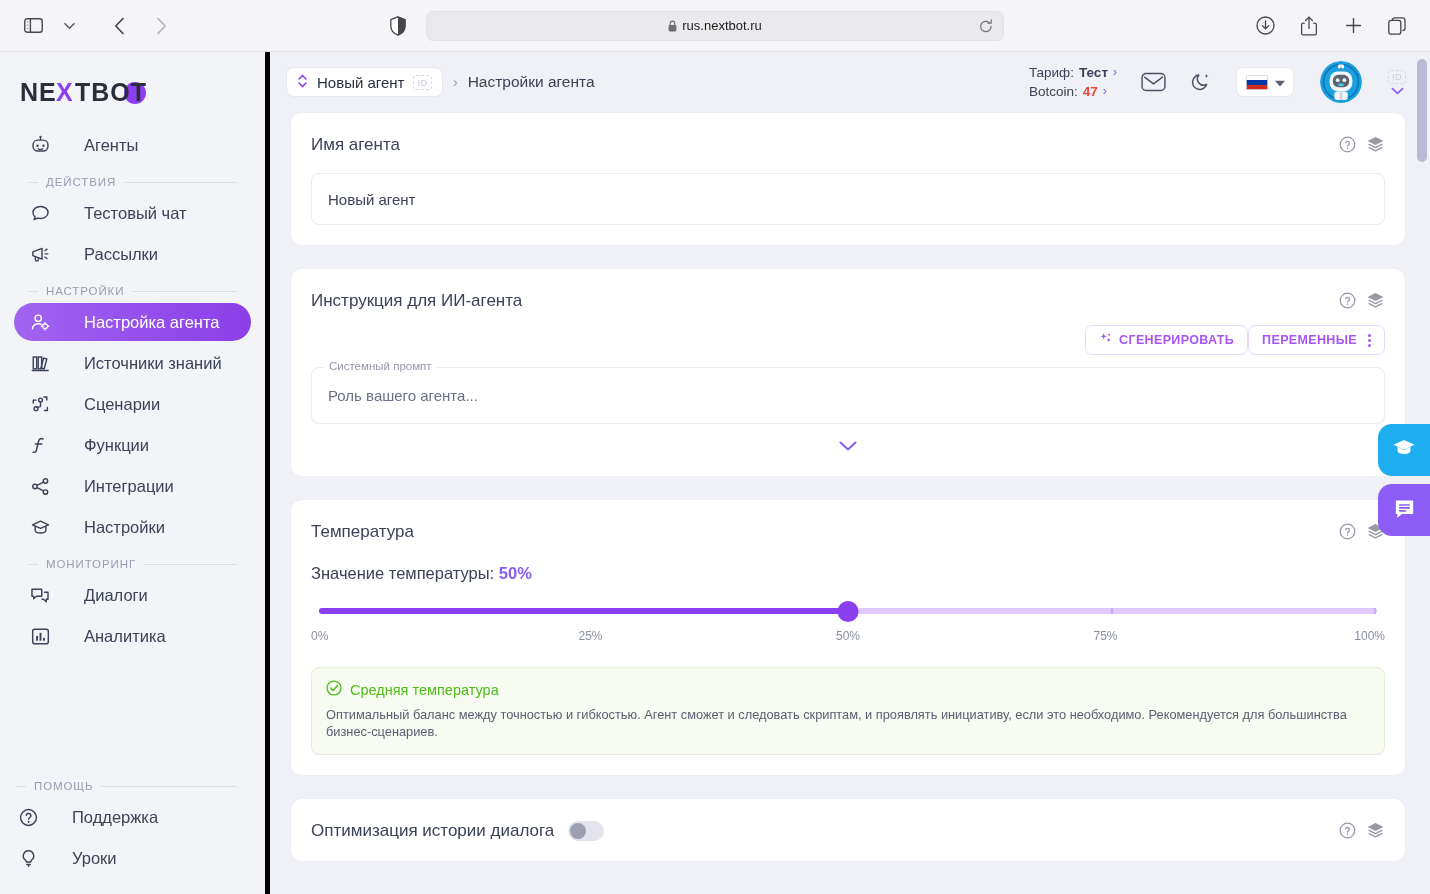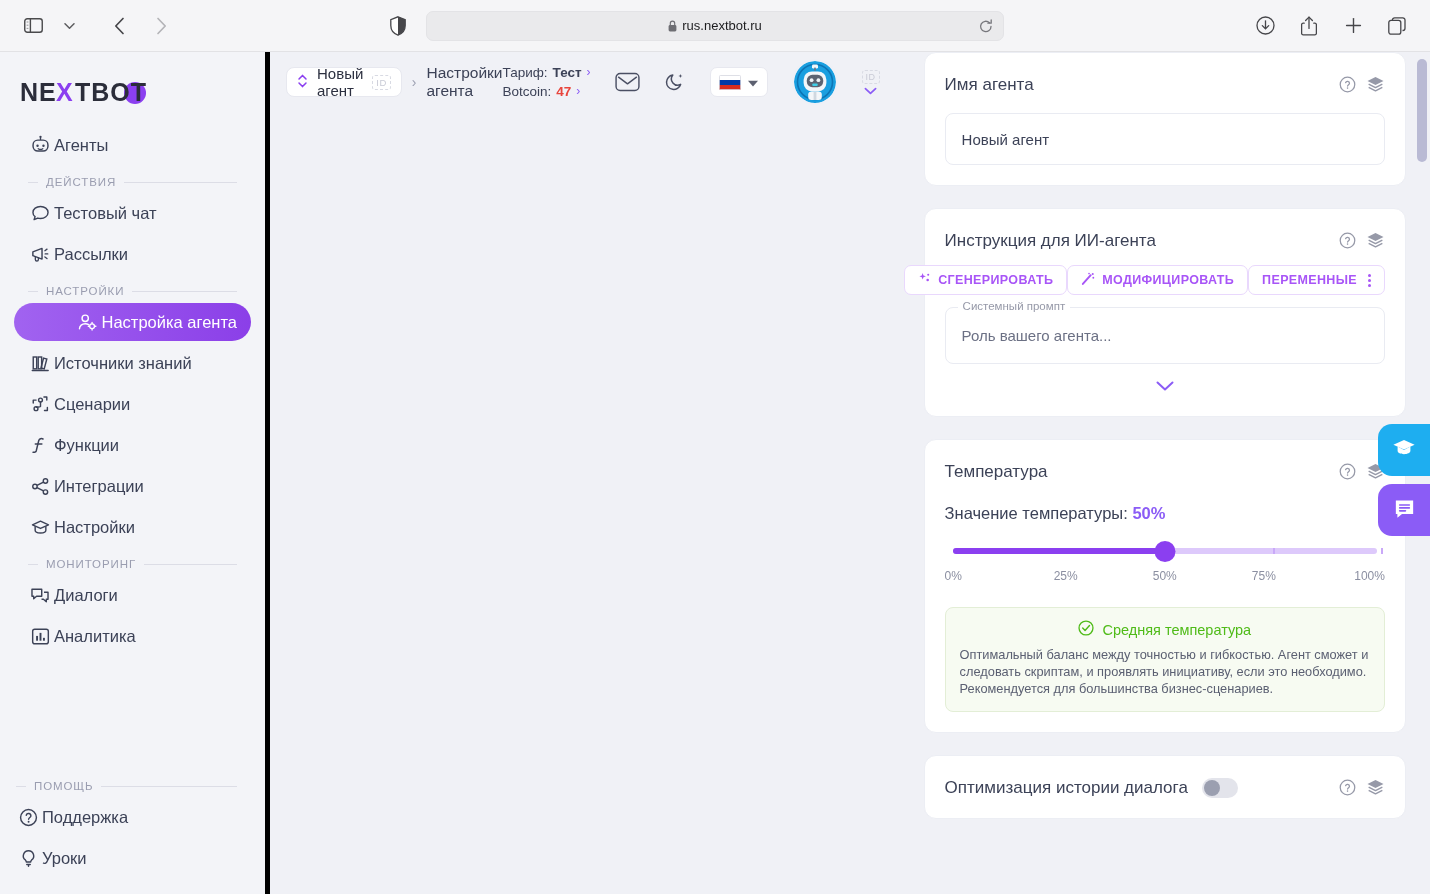--- a/index.html
+++ b/index.html
@@ -61,45 +61,44 @@
     display: flex; flex-direction: column;
     padding-top: 18px; flex: 0 0 270px;
     position: relative;
   }
   .logo {
     padding: 0 0 0 20px; height: 46px; display: flex; align-items: center;
   }
   .logo svg { display: block; }
   .nav { padding: 10px 14px 0 14px; }
   .nav-item {
-    display: flex; align-items: center; gap: 2px;
+    display: flex; align-items: center; gap: 32px;
     height: 38px; padding: 0 14px; border-radius: 19px;
     color: #3c4257; font-size: 16.5px; margin-bottom: 3px;
     cursor: pointer; white-space: nowrap;
   }
   .nav-item .ico { width: 24px; display: flex; align-items: center; justify-content: center; flex: 0 0 24px; }
   .nav-item.active {
     background: linear-gradient(90deg, #a163f0 0%, #8b3fe8 100%);
     color: #ffffff;
-    justify-content: flex-end;
   }
   .group-label {
     display: flex; align-items: center; gap: 8px;
     padding: 9px 14px 6px 14px;
     font-size: 11.5px; letter-spacing: 0.9px;
     color: #9a9db0; text-transform: uppercase;
   }
   .group-label::before { content:""; width: 10px; height: 1px; background:#dcdde6; flex:0 0 10px;}
   .group-label::after { content:""; flex: 1; height: 1px; background: #dcdde6; }
   .sidebar-bottom { margin-top: auto; padding: 0 14px 14px 2px; }
 
   
   .main {
     flex: 1; height: 842px; background: #f0f1f6;
-    display: flex; flex-direction: row;
+    display: flex; flex-direction: column;
     overflow: hidden; position: relative;
   }
   .topbar {
     height: 60px; display: flex; align-items: center;
     padding: 0 24px 0 16px; flex: 0 0 60px;
   }
   .breadcrumb { display: flex; align-items: center; gap: 10px; }
   .agent-pill {
     height: 30px; background: #fff; border: 1px solid #e7e8ef;
     border-radius: 8px; display: flex; align-items: center; gap: 9px;
@@ -206,21 +205,21 @@
   .scale span:first-child { text-align: left; }
   .scale span:last-child { text-align: right; }
   .scale span:nth-child(2),.scale span:nth-child(3),.scale span:nth-child(4){ text-align:center; }
 
   .note {
     margin-top: 24px; background: #f7fbf2; border: 1px solid #e3eed6;
     border-radius: 8px; padding: 12px 14px 14px 14px;
   }
   .note-title {
     display: flex; align-items: center; gap: 8px;
-    color: #4fbb18; font-size: 14.5px; font-weight: 500; justify-content: center;
+    color: #4fbb18; font-size: 14.5px; font-weight: 500;
   }
   .note-body { margin-top: 7px; font-size: 12.8px; color: #5b6072; line-height: 17px; }
 
   .toggle-head { display: flex; align-items: center; gap: 14px; justify-content: space-between; }
   .switch {
     width: 36px; height: 20px; border-radius: 10px; background: #e3e4eb;
     position: relative; cursor: pointer; flex: 0 0 36px;
   }
   .switch i {
     position: absolute; left: 2px; top: 2px; width: 16px; height: 16px;
@@ -654,31 +653,20 @@
             <span>
               <svg width="13" height="13" viewBox="0 0 14 14">
                   <path d="M5 1.2 L5.9 3.8 8.5 4.7 5.9 5.6 5 8.2 4.1 5.6 1.5 4.7 4.1 3.8 z" fill="#a855f7"></path>
                   <circle cx="11" cy="3" r="1.1" fill="#a855f7"></circle>
                   <circle cx="10.4" cy="8.6" r="1.4" fill="#a855f7"></circle>
                 </svg>
             </span>
             <span>СГЕНЕРИРОВАТЬ</span>
           </div>
           <div class="pbtn">
-            <span>
-              <svg width="14" height="14" viewBox="0 0 15 15">
-                  <line x1="2" y1="12.8" x2="10.4" y2="3.4" stroke="#a855f7" stroke-width="2.1" stroke-linecap="round"></line>
-                  <circle cx="12.6" cy="2.2" r="1.1" fill="#a855f7"></circle>
-                  <circle cx="13.2" cy="6.2" r="1" fill="#a855f7"></circle>
-                  <circle cx="8.6" cy="1.6" r="0.9" fill="#a855f7"></circle>
-                </svg>
-            </span>
-            <span>МОДИФИЦИРОВАТЬ</span>
-          </div>
-          <div class="pbtn">
             <span>ПЕРЕМЕННЫЕ</span>
             <span class="kebab">
                 <i></i>
                 <i></i>
                 <i></i>
               </span>
           </div>
         </div>
 
         <div class="fieldset">

